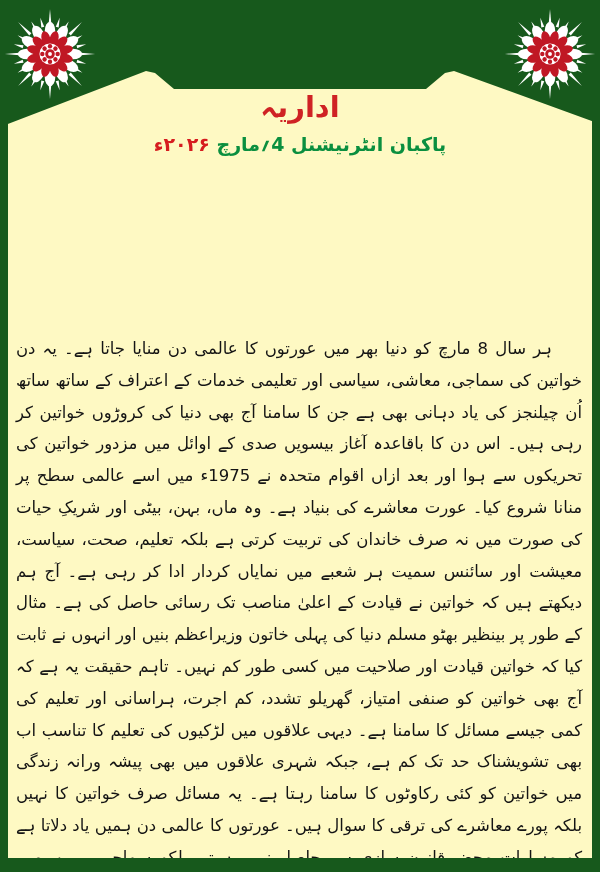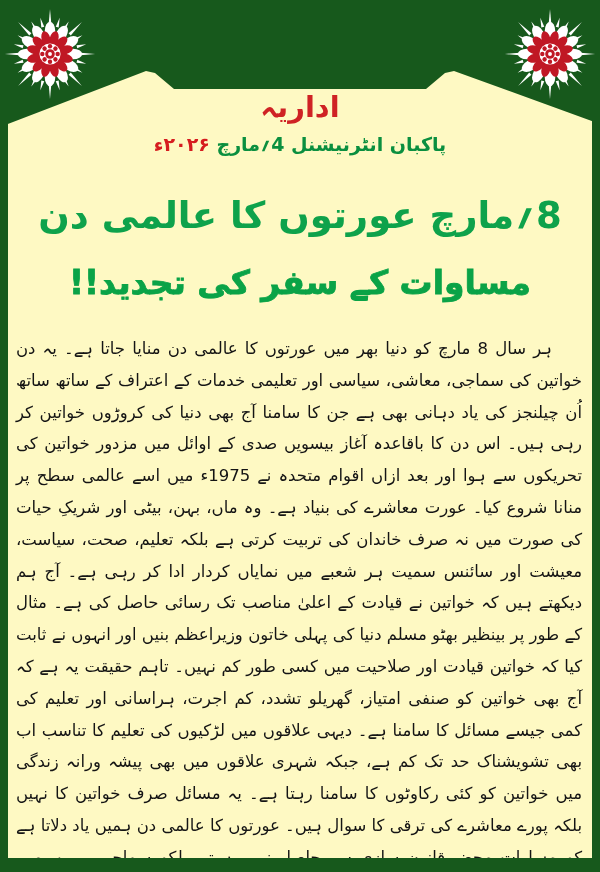--- a/index.html
+++ b/index.html
@@ -209,20 +209,18 @@
       </svg></div>
 
   <div class="border-left"></div>
   <div class="border-right"></div>
   <div class="bottom-bar"></div>
 
   <div class="editorial-title">اداریہ</div>
 
   <div class="masthead-line"><span>پاکبان انٹرنیشنل 4؍مارچ </span><span class="year">۲۰۲۶ء</span></div>
 
-  <div class="headline">8؍مارچ عورتوں کا عالمی دن</div>
-
-  <div class="subheadline">مساوات کے سفر کی تجدید!!</div>
+
 
   <div class="body-text">ہر سال 8 مارچ کو دنیا بھر میں عورتوں کا عالمی دن منایا جاتا ہے۔ یہ دن خواتین کی سماجی، معاشی، سیاسی اور تعلیمی خدمات کے اعتراف کے ساتھ ساتھ اُن چیلنجز کی یاد دہانی بھی ہے جن کا سامنا آج بھی دنیا کی کروڑوں خواتین کر رہی ہیں۔ اس دن کا باقاعدہ آغاز بیسویں صدی کے اوائل میں مزدور خواتین کی تحریکوں سے ہوا اور بعد ازاں اقوام متحدہ نے 1975ء میں اسے عالمی سطح پر منانا شروع کیا۔ عورت معاشرے کی بنیاد ہے۔ وہ ماں، بہن، بیٹی اور شریکِ حیات کی صورت میں نہ صرف خاندان کی تربیت کرتی ہے بلکہ تعلیم، صحت، سیاست، معیشت اور سائنس سمیت ہر شعبے میں نمایاں کردار ادا کر رہی ہے۔ آج ہم دیکھتے ہیں کہ خواتین نے قیادت کے اعلیٰ مناصب تک رسائی حاصل کی ہے۔ مثال کے طور پر بینظیر بھٹو مسلم دنیا کی پہلی خاتون وزیراعظم بنیں اور انہوں نے ثابت کیا کہ خواتین قیادت اور صلاحیت میں کسی طور کم نہیں۔ تاہم حقیقت یہ ہے کہ آج بھی خواتین کو صنفی امتیاز، گھریلو تشدد، کم اجرت، ہراسانی اور تعلیم کی کمی جیسے مسائل کا سامنا ہے۔ دیہی علاقوں میں لڑکیوں کی تعلیم کا تناسب اب بھی تشویشناک حد تک کم ہے، جبکہ شہری علاقوں میں بھی پیشہ ورانہ زندگی میں خواتین کو کئی رکاوٹوں کا سامنا رہتا ہے۔ یہ مسائل صرف خواتین کا نہیں بلکہ پورے معاشرے کی ترقی کا سوال ہیں۔ عورتوں کا عالمی دن ہمیں یاد دلاتا ہے کہ مساوات محض قانون سازی سے حاصل نہیں ہوتی بلکہ سماجی رویوں میں تبدیلی بھی ناگزیر ہے۔ ہمیں اپنے گھروں سے لے کر قومی پالیسیوں تک ایسے اقدامات کو فروغ دینا ہوگا جو خواتین کو محفوظ، باوقار اور مساوی مواقع فراہم کریں۔ تعلیم، ہنرمندی اور معاشی خودمختاری خواتین کو بااختیار بنانے کے بنیادی ستون ہیں۔ یہ دن محض تقریبات اور بیانات تک محدود نہیں رہنا چاہیے بلکہ اسے عملی اقدامات کا نقطۂ آغاز بنانا ہوگا۔ اگر ہم ایک مضبوط، خوشحال اور متوازن معاشرہ چاہتے ہیں تو ہمیں خواتین کو ترقی کے دھارے میں برابر کا شریک بنانا ہوگا۔ کیونکہ قوموں کی تعمیر صرف مرد نہیں بلکہ عورت اور مرد کے مشترکہ کردار سے ممکن ہوتی ہے۔ آیئے 8 مارچ کو ہم یہ عہد کریں کہ ہم اپنی سوچ، اپنے نظام اور اپنے رویوں میں مثبت تبدیلی لا کر ایک ایسا معاشرہ تشکیل دیں گے جہاں ہر عورت خود کو محفوظ، باعزت اور بااختیار محسوس کرے گی۔</div>
 
 
 </div>
 
 </body></html>

